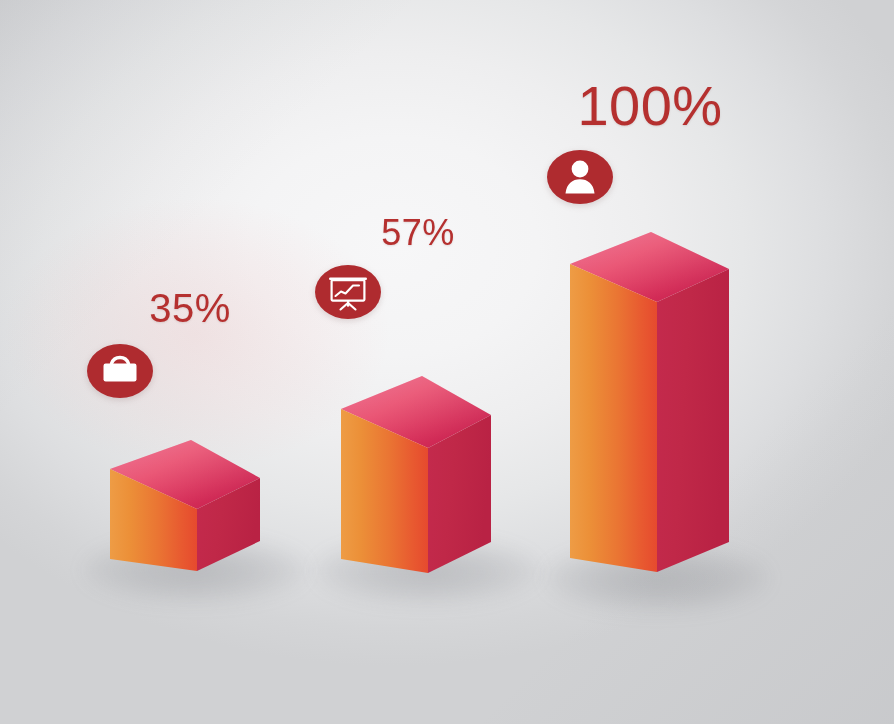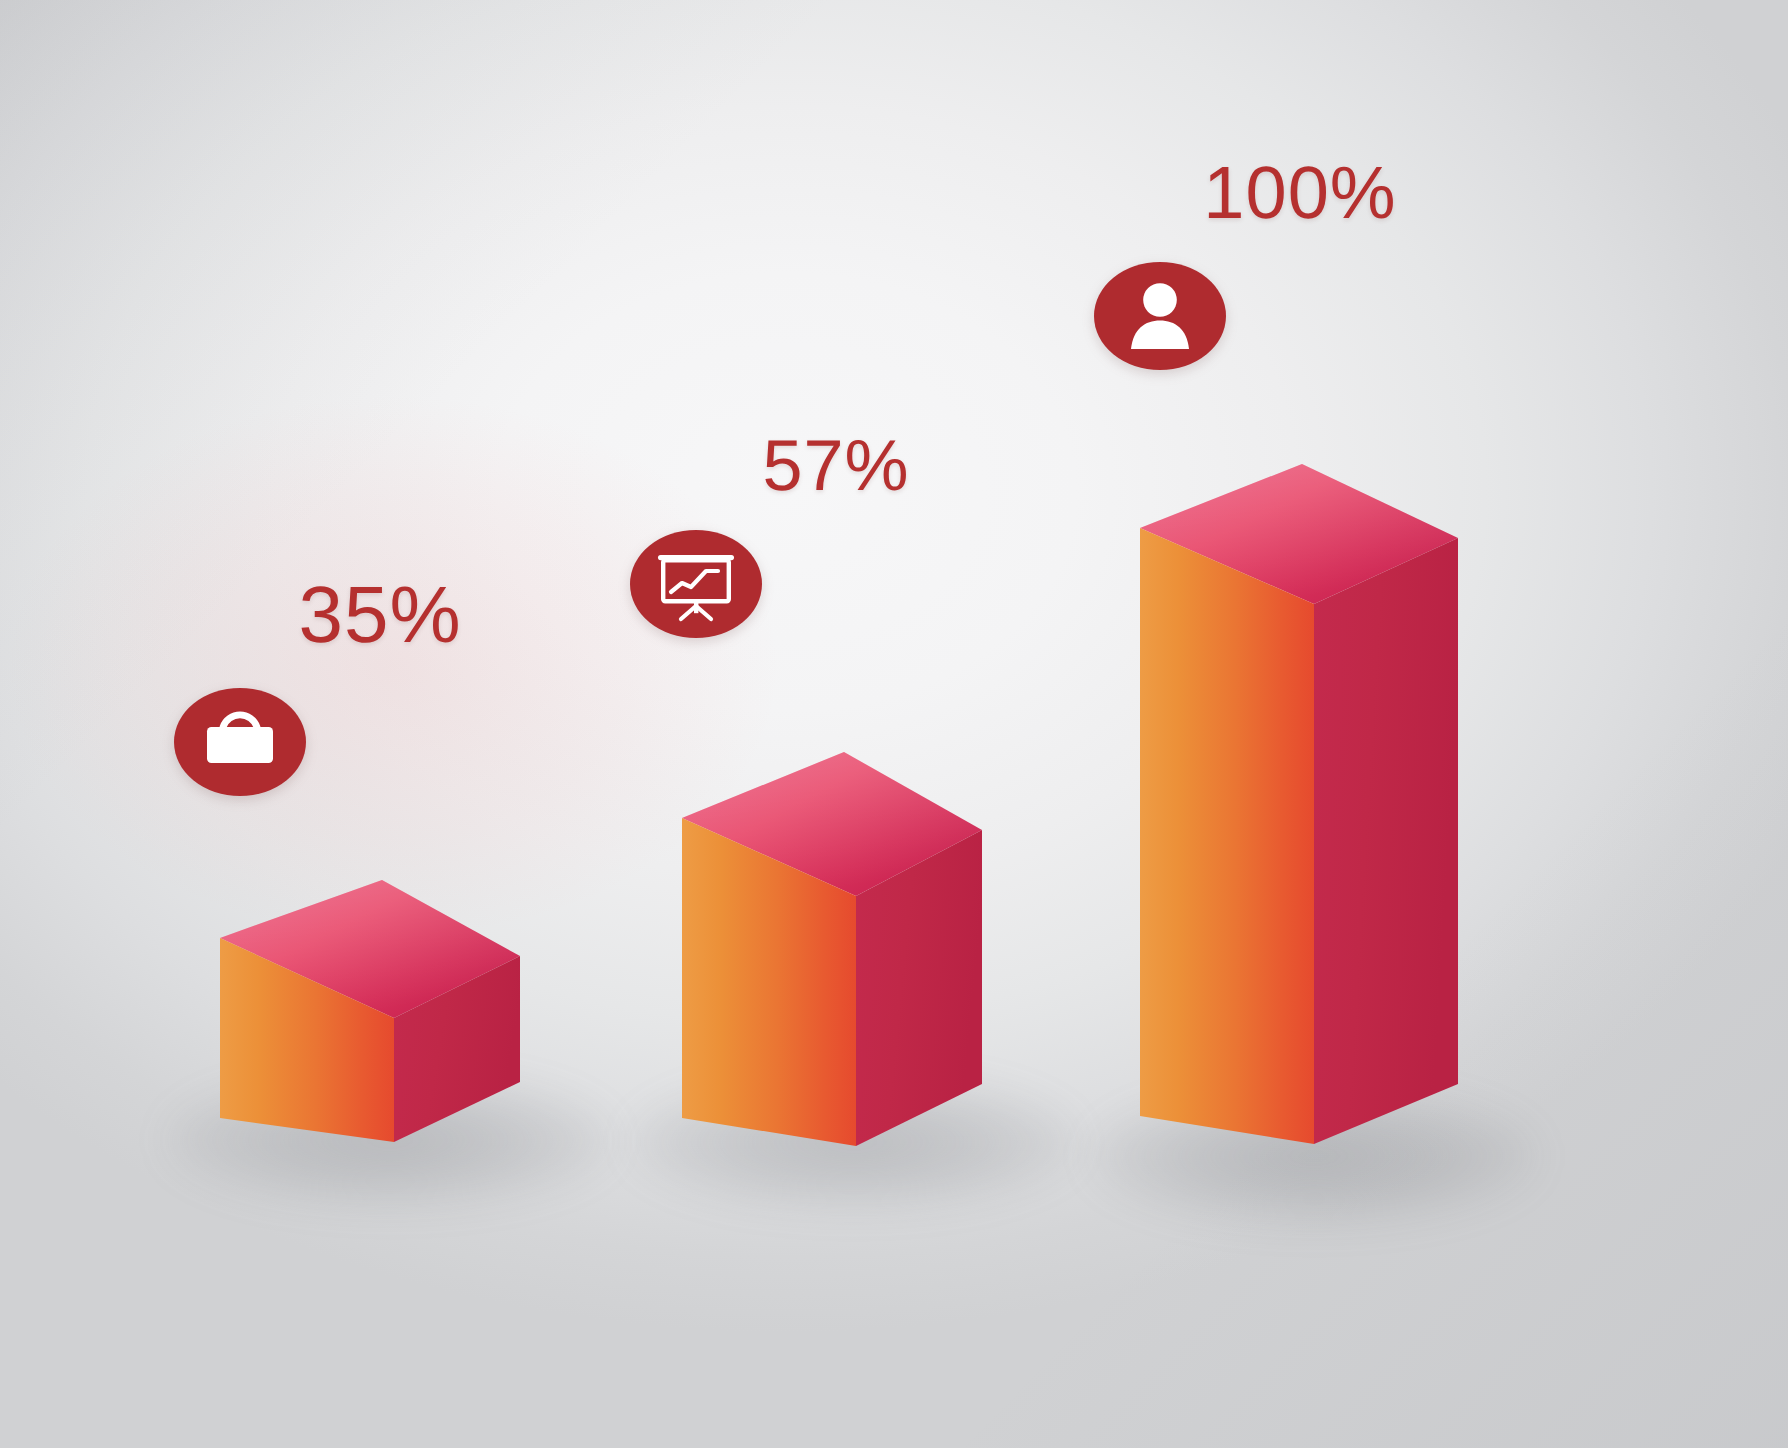--- a/index.html
+++ b/index.html
@@ -99,21 +99,21 @@
     margin: 0 auto;
     display: block;
   }
   .icon-circle {
     display: block;
     filter: drop-shadow(0 2px 3px rgba(110,70,70,0.20));
   }
 
   .s1 .stat-value { font-size: 40px; }
   .s2 .stat-value { font-size: 36px; }
-  .s3 .stat-value { font-size: 37px; }
+  .s3 .stat-value { font-size: 56px; }
 </style>
 </head>
 <body>
 
 <div id="stage">
 
   <div class="bg-base"></div>
   <div class="bg-warm"></div>
   <div class="bg-corner-tl"></div>
   <div class="bg-corner-br"></div>

